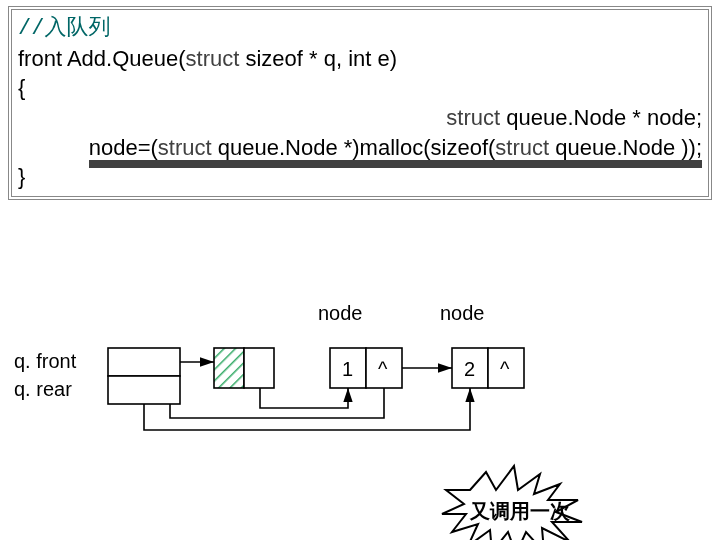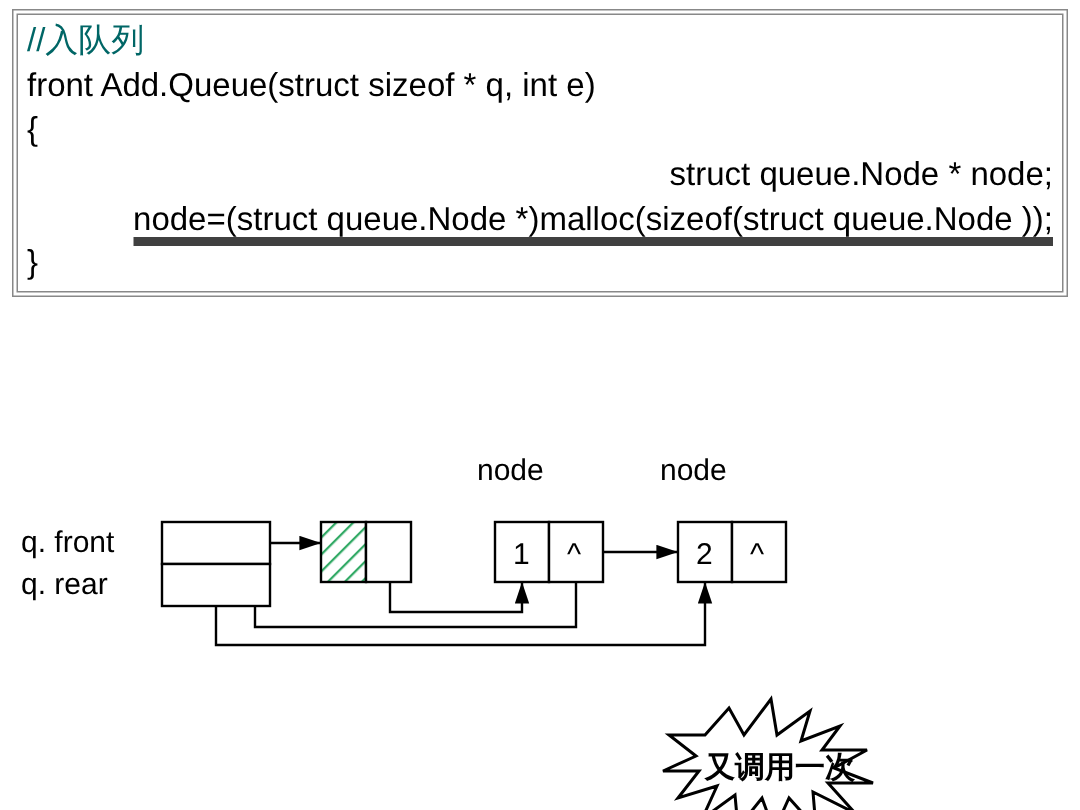--- a/index.html
+++ b/index.html
@@ -14,23 +14,23 @@
   }
   .code-frame {
     border: 4px double #888;
     margin: 6px 8px 0 8px;
     padding: 2px 6px 4px 6px;
     background: #fff;
     line-height: 1.35;
   }
   .code-line { white-space: pre; }
   .indent1 { padding-left: 28px; text-align: right; }
-  .kw-comment { color: #006666; }
-  .kw-struct { color: #000000; }
-  .underlined { border-bottom: 6px solid #404040; padding-bottom: 0; }
+  .kw-comment { color: #006666; font-family: Liberation Mono, monospace; }
+  .kw-struct { color: #404040; }
+  .underlined { border-bottom: 8px solid #404040; padding-bottom: 0; }
   .diagram {
     position: absolute;
     left: 0; top: 300px;
     width: 720px; height: 240px;
   }
   svg { display: block; }
   .hatch-rect { fill: url(#hatch); stroke: #000; stroke-width: 1.6; }
   .box { fill: #fff; stroke: #000; stroke-width: 1.6; }
   .thinline { stroke: #000; stroke-width: 1.6; fill: none; }
   .label { font-family: Arial, sans-serif; font-size: 20px; }

